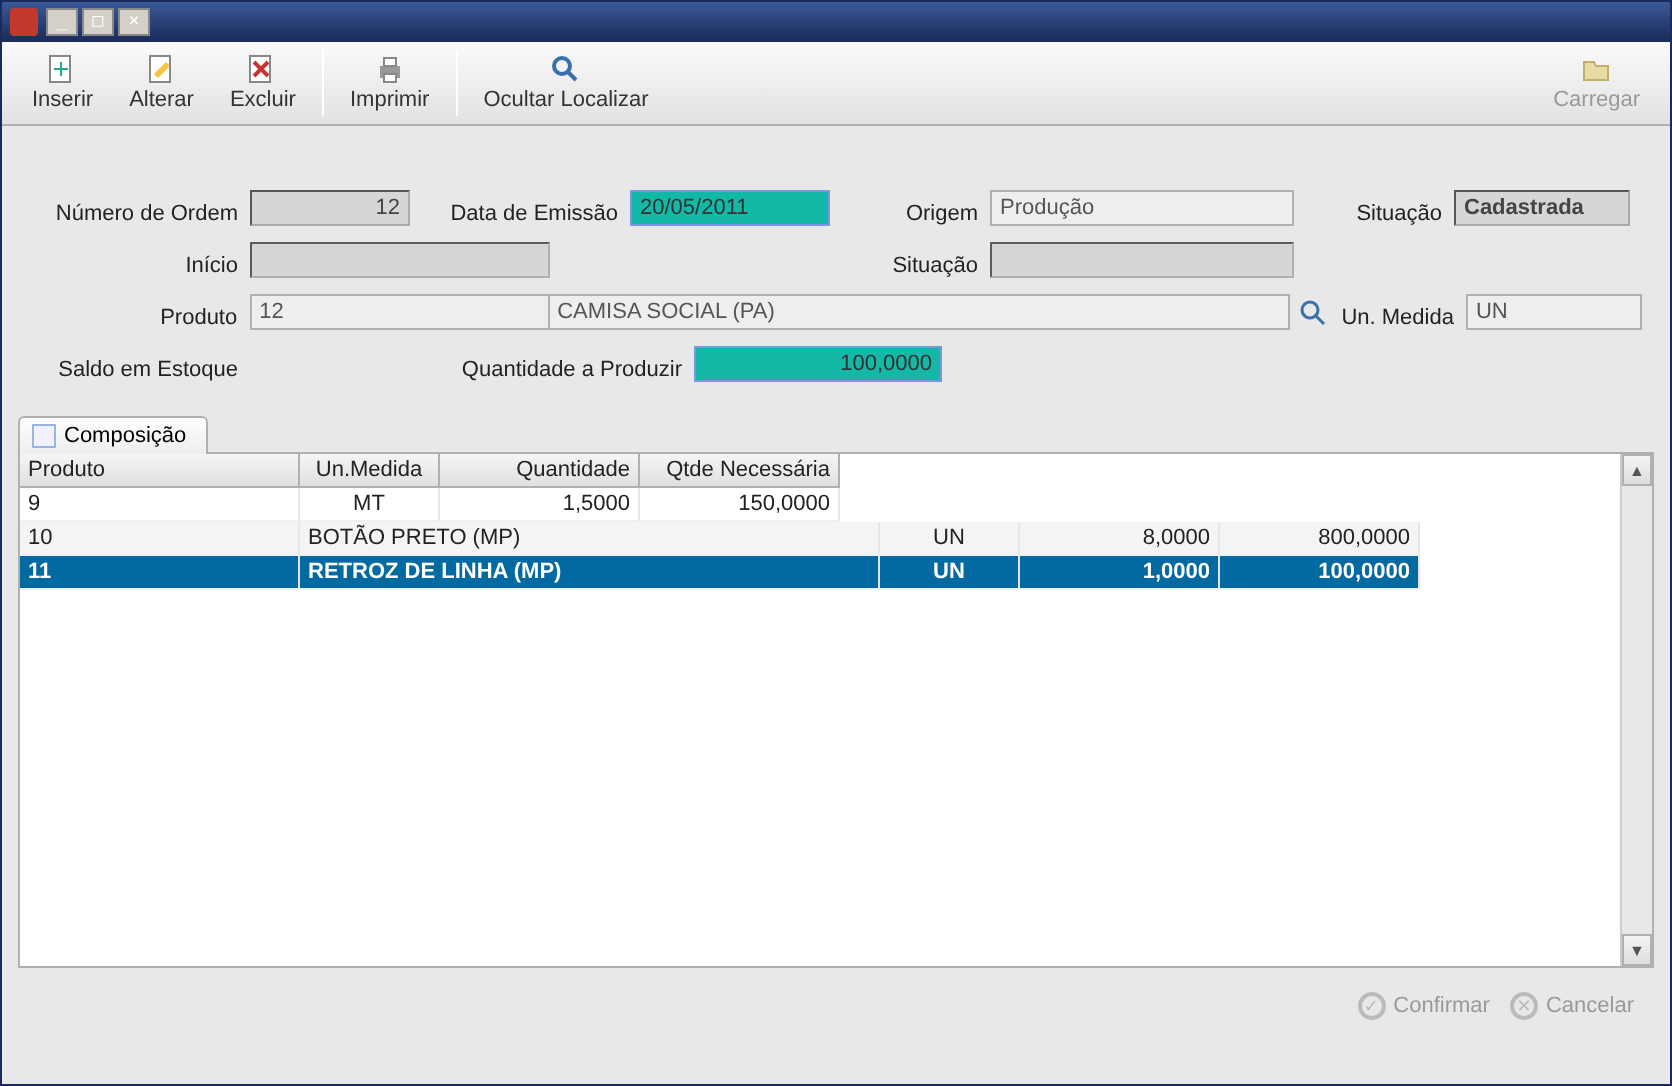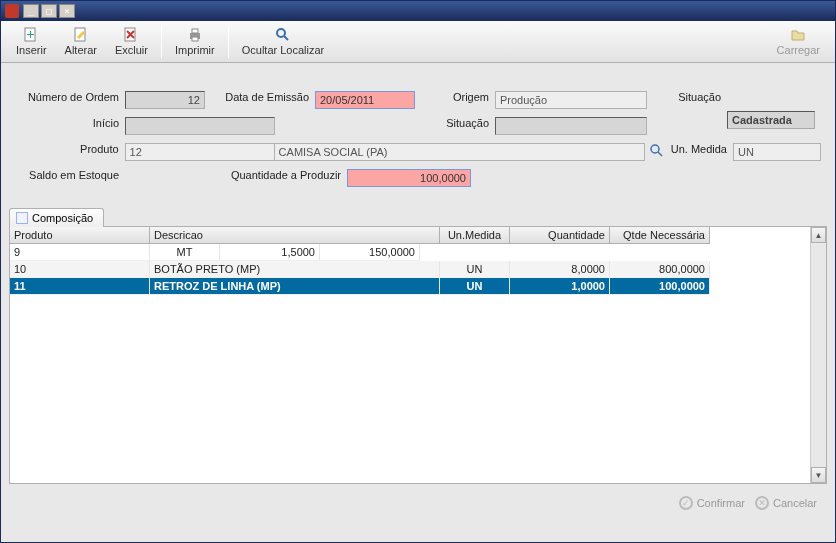--- a/index.html
+++ b/index.html
@@ -11,23 +11,23 @@
   .win-controls { display: flex; gap: 2px; }
   .win-btn { width: 16px; height: 14px; background: #d4d0c8; border: 1px solid #888; display: flex; align-items: center; justify-content: center; cursor: pointer; font-size: 9px; font-family: monospace;}
   
   .toolbar { height: 42px; background: linear-gradient(to bottom, #fafafa, #e2e2e2); border-bottom: 1px solid #b0b0b0; display: flex; align-items: center; padding: 0 6px; }
   .tb-btn { display: flex; flex-direction: column; align-items: center; justify-content: center; padding: 2px 8px; border: 1px solid transparent; cursor: pointer; color: #333; min-width: 44px; }
   .tb-btn.disabled { color: #999; cursor: default; }
   .tb-btn .tb-icon { width: 16px; height: 16px; margin-bottom: 1px; display:flex; align-items:center; justify-content:center;}
   .tb-sep { width: 1px; height: 32px; background: #b8b8b8; margin: 0 4px; border-right: 1px solid #fff; }
   
   .form-area { padding: 28px 14px 8px 14px; }
-  .fr { display: flex; align-items: flex-start; margin-bottom: 4px; height: 22px; }
+  .fr { display: flex; align-items: flex-end; margin-bottom: 4px; height: 22px; }
   .lbl { text-align: right; padding-right: 6px; color: #222; }
-  .inp { height: 18px; border: 1px solid #7a96df; background: #fca5a5; padding: 0 4px; color: #333; }
+  .inp { height: 18px; border: 1px solid #7a96df; background: #14b8a6; padding: 0 4px; color: #333; }
   .inp.ro { background: #eee; border-color: #b0b0b0; color: #555; }
   .inp.ro2 { background: #d6d6d6; border: 1px inset #aaa; color:#444;}
   .inp.right { text-align: right; }
   .inp.shadow { background: #d6d6d6; border: 1px inset #b0b0b0; }
   .mag-ic { width: 16px; height: 16px; display:inline-flex; align-items:center; justify-content:center; color:#3a70b0; margin: 0 4px; cursor:pointer;}
   
   .tabs-wrap { margin: 4px 8px 0 8px; }
   .tab { display: inline-flex; align-items:center; gap:4px; background: linear-gradient(to bottom,#fefefe,#eee); border: 1px solid #b0b0b0; border-bottom: none; padding: 3px 10px 3px 6px; border-radius: 3px 3px 0 0; position: relative; top: 1px; }
   .tab .tab-ic{ width:12px; height:12px; background:#f1f1ff; border:1px solid #9bb4e8;}
   .grid-box { border: 1px solid #b0b0b0; background: #fff; height: 258px; display:flex; flex-direction:column; }
@@ -169,21 +169,20 @@
   <div class="tabs-wrap">
     <div class="tab">
       <span class="tab-ic"></span>
       <span>Composição</span>
     </div>
     <div class="grid-box">
       <div class="grid-inner">
         <div class="rows-area">
           <div class="grid-hdr">
             <div class="col-prod">Produto</div>
-            <div class="col-desc">Descricao</div>
             <div class="col-un">Un.Medida</div>
             <div class="col-qty">Quantidade</div>
             <div class="col-need">Qtde Necessária</div>
           </div>
           <div id="grid-rows">
               <div class="grid-row">
                 <div class="col-prod">9</div>
                 <div class="col-un">MT</div>
                 <div class="col-qty">1,5000</div>
                 <div class="col-need">150,0000</div>

